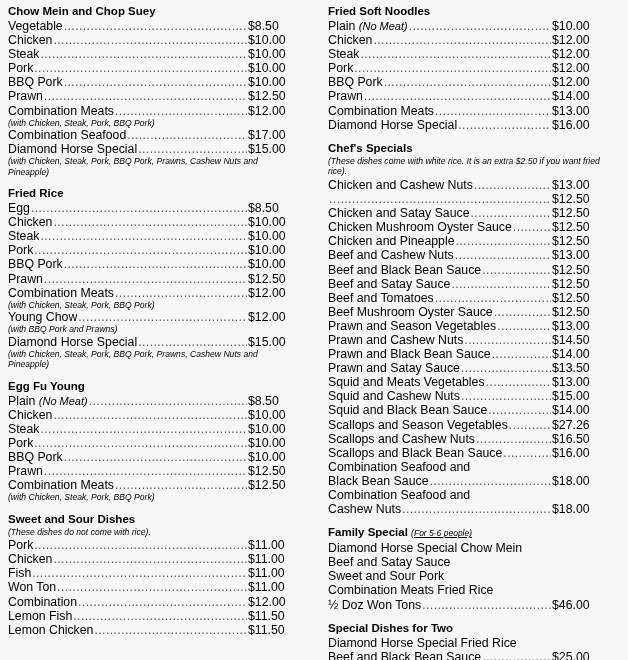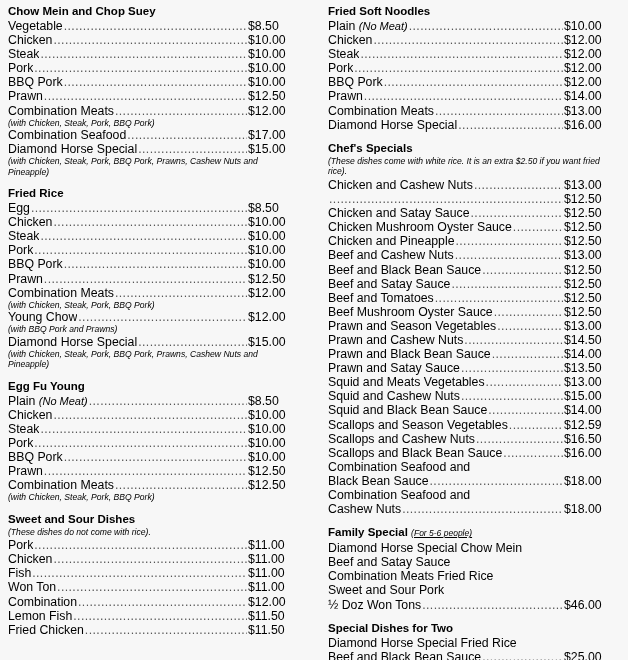--- a/index.html
+++ b/index.html
@@ -44,21 +44,21 @@
     height: 660px;
     box-sizing: border-box;
   }
   .column {
     width: 314px;
     box-sizing: border-box;
     background: #f7f7f7;
     padding: 4px 6px 0 8px;
   }
   .column.left { padding-right: 14px; }
-  .column.right { padding-left: 14px; padding-right: 12px; }
+  .column.right { padding-left: 14px; padding-right: 24px; }
 
   
   .section { margin-bottom: 9px; }
   .section-head {
     font-size: 11.5px;
     font-weight: bold;
     line-height: 15px;
     margin-bottom: 0px;
     white-space: nowrap;
   }
@@ -291,21 +291,21 @@
           <span class="name"><span>Combination</span></span>
           <span class="leader">.........................................................................................</span>
           <span class="price">$12.00</span>
         </div>
         <div class="item">
           <span class="name"><span>Lemon Fish</span></span>
           <span class="leader">.........................................................................................</span>
           <span class="price">$11.50</span>
         </div>
         <div class="item">
-          <span class="name"><span>Fried Chicken</span></span>
+          <span class="name"><span>Lemon Chicken</span></span>
           <span class="leader">.........................................................................................</span>
           <span class="price">$11.50</span>
         </div>
       </div>
     </div>
   <div class="column right" id="col-right">
       <div class="section">
         <div class="section-head"><span>Fried Soft Noodles</span></div>
         <div class="item">
           <span class="name"><span>Plain</span> <span class="inline-note">(No Meat)</span></span>
@@ -431,21 +431,21 @@
           <span class="price">$15.00</span>
         </div>
         <div class="item">
           <span class="name"><span>Squid and Black Bean Sauce</span></span>
           <span class="leader">.........................................................................................</span>
           <span class="price">$14.00</span>
         </div>
         <div class="item">
           <span class="name"><span>Scallops and Season Vegetables</span></span>
           <span class="leader">.........................................................................................</span>
-          <span class="price">$12.59</span>
+          <span class="price">$27.26</span>
         </div>
         <div class="item">
           <span class="name"><span>Scallops and Cashew Nuts</span></span>
           <span class="leader">.........................................................................................</span>
           <span class="price">$16.50</span>
         </div>
         <div class="item">
           <span class="name"><span>Scallops and Black Bean Sauce</span></span>
           <span class="leader">.........................................................................................</span>
           <span class="price">$16.00</span>
@@ -469,24 +469,24 @@
       </div>
       <div class="section">
         <div class="section-head"><span>Family Special</span> <span class="head-note">(For 5-6 people)</span></div>
         <div class="item plain">
           <span class="name"><span>Diamond Horse Special Chow Mein</span></span>
         </div>
         <div class="item plain">
           <span class="name"><span>Beef and Satay Sauce</span></span>
         </div>
         <div class="item plain">
+          <span class="name"><span>Sweet and Sour Pork</span></span>
+        </div>
+        <div class="item plain">
           <span class="name"><span>Combination Meats Fried Rice</span></span>
-        </div>
-        <div class="item plain">
-          <span class="name"><span>Sweet and Sour Pork</span></span>
         </div>
         <div class="item">
           <span class="name"><span>½ Doz Won Tons</span></span>
           <span class="leader">.........................................................................................</span>
           <span class="price">$46.00</span>
         </div>
       </div>
       <div class="section">
         <div class="section-head"><span>Special Dishes for Two</span></div>
         <div class="item plain">

